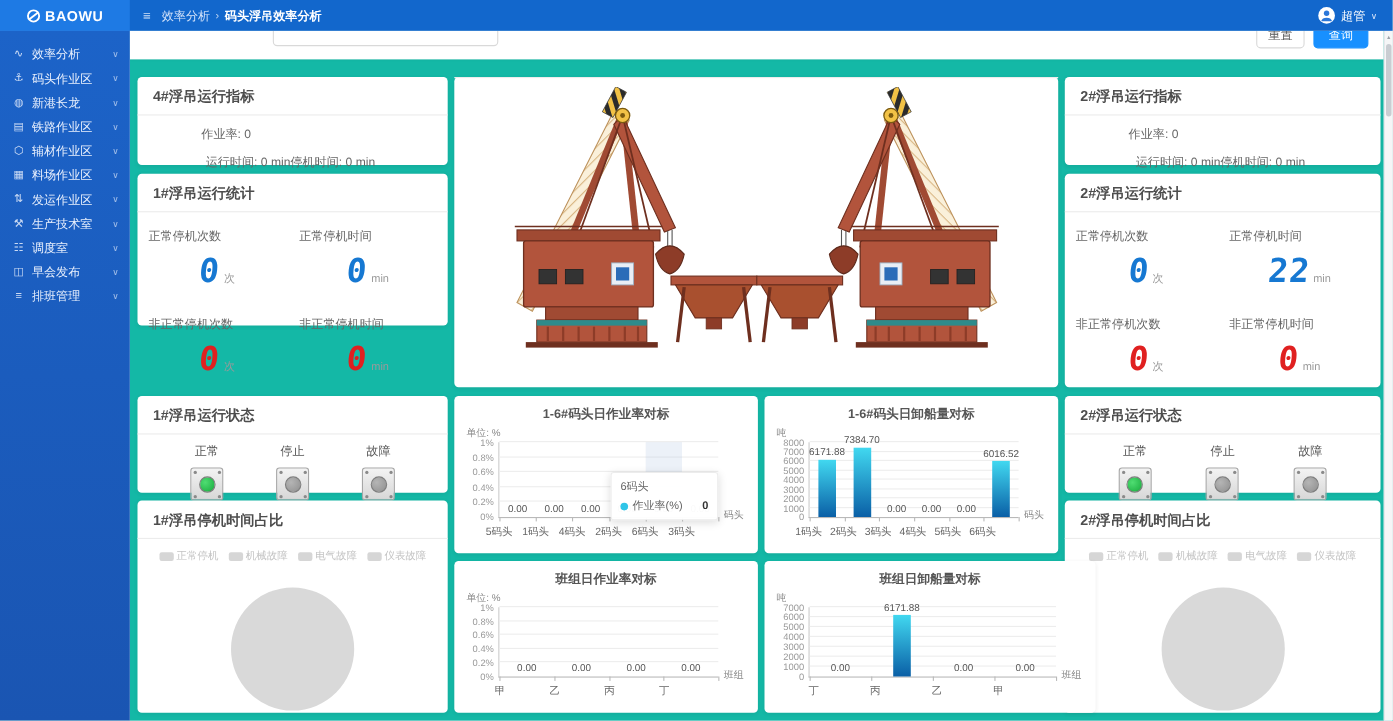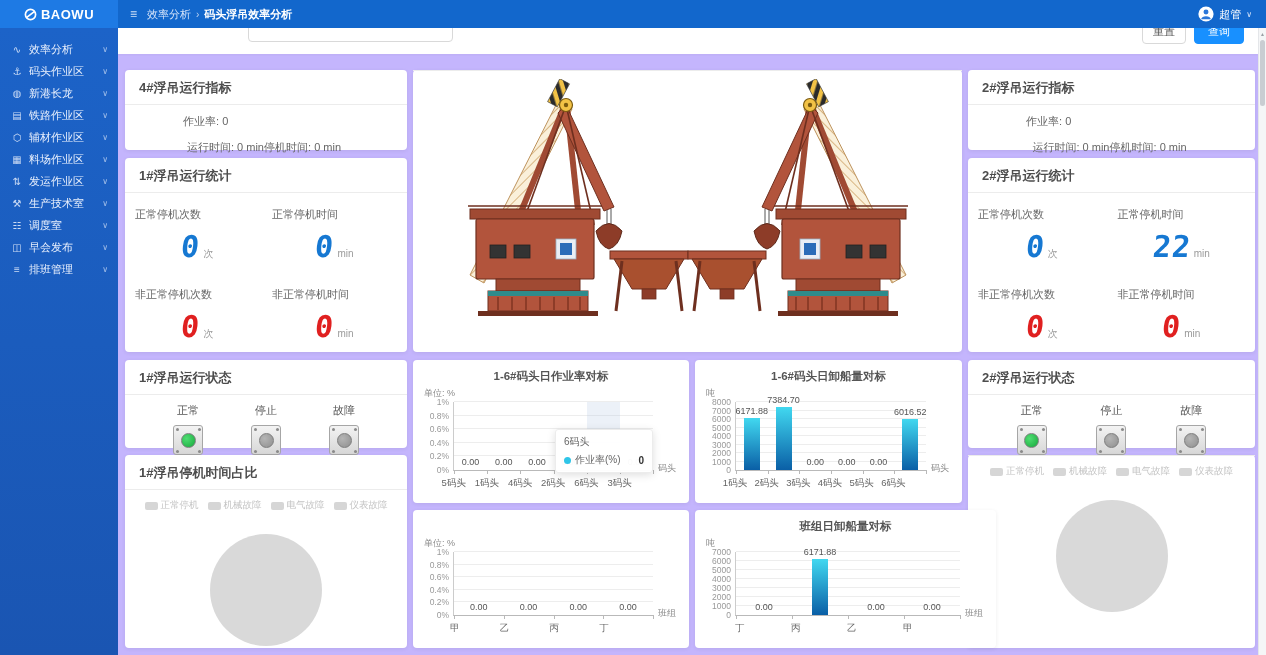--- a/index.html
+++ b/index.html
@@ -16,41 +16,41 @@
   #userarea { margin-left:auto; display:flex; align-items:center; gap:5px; padding-right:14px; color:#fff; font-size:11px; }
   #userarea .caret { font-size:8px; color:#d6e4fa; }
 
   
   #sidebar { position:absolute; left:0; top:28px; width:118px; bottom:0; background:linear-gradient(180deg,#1c63c8,#1a55b2); z-index:10; padding-top:10px; }
   .sideitem { height:22px; display:flex; align-items:center; padding:0 10px; color:#e9f0fd; font-size:11px; cursor:pointer; white-space:nowrap; }
   .sideitem .micon { width:14px; font-size:10px; opacity:.85; margin-right:5px; text-align:center; flex:0 0 auto; }
   .sideitem .chev { margin-left:auto; font-size:8px; opacity:.65; }
 
   
-  #main { position:absolute; left:118px; top:28px; width:1140px; bottom:0; background:#c4b5fd; overflow:hidden; }
+  #main { position:absolute; left:118px; top:28px; width:1140px; bottom:0; background:#14b8a6; overflow:hidden; }
   #fstrip { position:absolute; left:0; top:0; width:100%; height:26px; background:#fff; overflow:hidden; box-shadow:0 1px 2px rgba(0,0,0,.04); }
   #fsel { position:absolute; left:130px; top:-12px; width:205px; height:26px; border:1px solid #d9d9d9; border-radius:4px; background:#fff; }
   .fbtn { position:absolute; top:-10px; height:26px; font-size:11px; border-radius:4px; display:flex; align-items:center; justify-content:center; cursor:pointer; }
   #freset { left:1024px; width:44px; background:#fff; border:1px solid #d9d9d9; color:#555; }
   #fquery { left:1076px; width:50px; background:#1890ff; border:1px solid #1890ff; color:#fff; }
 
   
   #sbar { position:absolute; right:0; top:28px; width:8px; bottom:0; background:#f5f6f7; border-left:1px solid #e4e6e9; z-index:15; }
   #sbar .up { color:#9aa0a6; font-size:5px; text-align:center; padding-top:3px; }
   #sbar .thumb { position:absolute; left:1px; top:12px; width:5px; height:66px; background:#c9cdd2; border-radius:3px; }
 
   
   .panel { position:absolute; background:#fff; border-radius:4px; box-shadow:0 1px 4px rgba(0,0,0,.07); }
   .ptitle { font-size:13px; font-weight:bold; color:#4d4d4d; padding:9px 14px 7px; }
   .pdiv { height:1px; background:#ececec; }
 
   #p-index1 { left:7px;  top:42px; width:282px; height:80px; }
   #p-view   { left:295px; top:42px; width:549px; height:282px; }
   #p-index2 { left:850px; top:42px; width:287px; height:80px; }
-  #p-stats1 { left:7px;  top:130px; width:282px; height:194px; }
+  #p-stats1 { left:7px;  top:130px; width:282px; height:138px; }
   #p-stats2 { left:850px; top:130px; width:287px; height:194px; }
   #p-status1{ left:7px;  top:332px; width:282px; height:88px; }
   #p-chart1 { left:295px; top:332px; width:276px; height:143px; }
   #p-chart2 { left:577px; top:332px; width:267px; height:143px; }
   #p-status2{ left:850px; top:332px; width:287px; height:88px; }
   #p-pie1   { left:7px;  top:427px; width:282px; height:193px; }
   #p-chart3 { left:295px; top:482px; width:276px; height:138px; }
   #p-chart4 { left:577px; top:482px; width:301px; height:138px; }
   #p-pie2   { left:850px; top:427px; width:287px; height:193px; }
 
@@ -390,20 +390,21 @@
           <span>电气故障</span>
         </div>
         <div class="litem">
           <span class="sw"></span>
           <span>仪表故障</span>
         </div>
       </div>
     <div class="pcircle"></div>
   </div>
   <div class="panel" id="p-pie2">
+    <div class="ptitle">2#浮吊停机时间占比</div>
     <div class="pdiv"></div>
     <div class="legend" id="legend2">
         <div class="litem">
           <span class="sw"></span>
           <span>正常停机</span>
         </div>
         <div class="litem">
           <span class="sw"></span>
           <span>机械故障</span>
         </div>
@@ -510,20 +511,21 @@
           <div class="xlab" style="left: calc(75% - 29px);">5码头</div>
           <div class="bar" style="left: calc(91.6667% - 8px); height: 75.2065%;"></div>
           <div class="vlab" style="left: calc(91.6667% - 29px); bottom: calc(75.2065% + 2px);">6016.52</div>
           <div class="xlab" style="left: calc(91.6667% - 29px);">6码头</div>
           <div class="xname">码头</div>
         </div>
       </div>
   </div>
   <div class="panel" id="p-chart3">
     <div class="chart">
+        <div class="c-title">班组日作业率对标</div>
         <div class="plot">
           <div class="cunit">单位: %</div>
           <div class="ylab" style="bottom: calc(0% - 4px);">0%</div>
           <div class="grid" style="bottom: 20%;"></div>
           <div class="ylab" style="bottom: calc(20% - 4px);">0.2%</div>
           <div class="grid" style="bottom: 40%;"></div>
           <div class="ylab" style="bottom: calc(40% - 4px);">0.4%</div>
           <div class="grid" style="bottom: 60%;"></div>
           <div class="ylab" style="bottom: calc(60% - 4px);">0.6%</div>
           <div class="grid" style="bottom: 80%;"></div>

